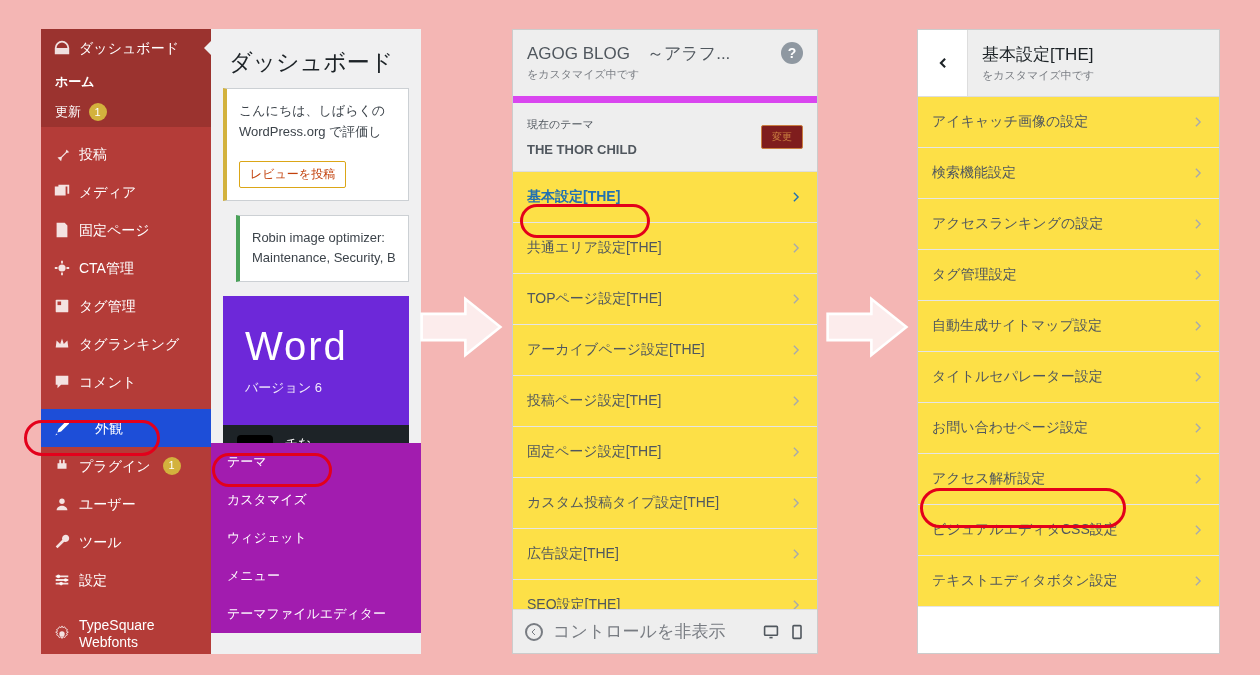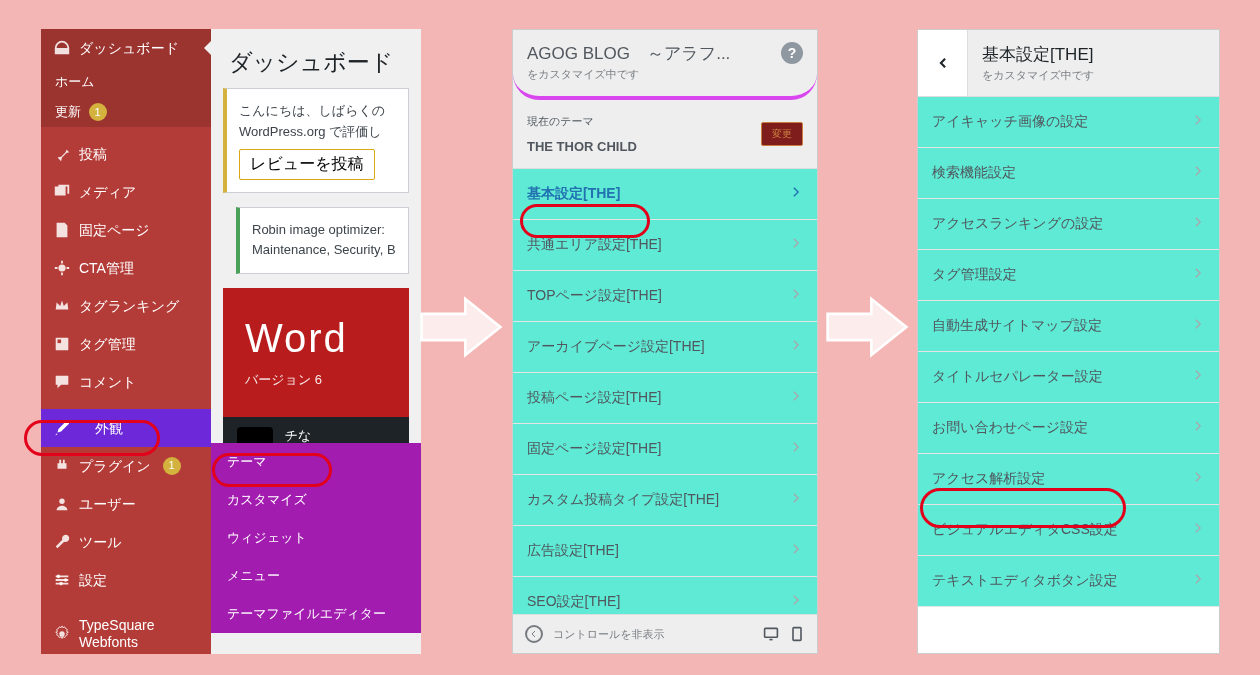--- a/index.html
+++ b/index.html
@@ -13,60 +13,60 @@
   
   .panel1 { position:absolute; left:41px; top:29px; width:380px; height:625px; overflow:hidden; background:#fff; }
   .wp-sidebar { position:absolute; left:0; top:0; width:170px; height:625px; background:#b43c38; color:#fff; font-size:14px; }
   .wp-item { display:flex; align-items:center; gap:8px; padding:10px 12px; cursor:pointer; position:relative; line-height:1.2;}
   .wp-item.dash { background:#9b332f; color:#fff; font-weight:500; }
   .wp-item.dash::after{
     content:""; position:absolute; right:-1px; top:50%; margin-top:-8px;
     border:8px solid transparent; border-right-color:#f0f0f0;
   }
   .wp-sub { padding:6px 12px 6px 14px; font-size:13px; background:#9b332f;}
-  .wp-sub.bold{font-weight:400;}
+  .wp-sub.bold{font-weight:700;}
   .wp-count{display:inline-flex;align-items:center;justify-content:center;min-width:18px;height:18px;border-radius:9px;background:#d3b23d;color:#fff;font-size:11px;margin-left:4px;}
-  .wp-item.active-hover{background:#6d28d9;color:#fff;gap:24px;}
+  .wp-item.active-hover{background:#1d4ed8;color:#fff;gap:24px;}
   .ico{width:18px;height:18px;flex:0 0 18px; fill:currentColor; color:rgba(255,255,255,.85);}
   .wp-item.active-hover .ico{color:#fff;}
 
   
   .wp-flyout{position:absolute;left:170px;top:414px;width:210px;background:#a21caf;color:#fff;}
   .wp-flyout .fo-item{padding:10px 16px;font-size:13px;cursor:pointer;}
 
   
   .wp-content{position:absolute;left:170px;top:0;right:0;bottom:0;background:#f0f0f1;overflow:hidden;}
   .wp-h1{font-size:23px;font-weight:400;color:#1d2327;padding:18px 18px 10px;}
   .wp-box{margin:0 12px 14px;border:1px solid #ccd0d4;border-left:4px solid #d3b23d;background:#fff;padding:12px 12px;font-size:13px;color:#3c434a;line-height:1.6;}
   .wp-box.green{border-left-color:#4aa159;margin-left:25px;}
-  .wp-box button{margin-top:6px;border:1px solid #dba617;background:#fff;color:#000000;padding:4px 10px;font-size:16px;border-radius:2px;cursor:pointer;}
+  .wp-box button{margin-top:18px;border:1px solid #dba617;background:#fff;color:#c2410c;padding:4px 10px;font-size:12px;border-radius:2px;cursor:pointer;}
   .wp-welcome{margin:0 12px;background:#1d2327;color:#fff;padding:0;}
-  .wp-welcome .big{background:#b91c1c;color:#fff;padding:28px 22px;}
+  .wp-welcome .big{background:#6d28d9;color:#fff;padding:28px 22px;}
   .wp-welcome .big h2{font-size:40px;font-weight:400;letter-spacing:2px;}
   .wp-welcome .big .sub{font-size:13px;margin-top:10px;color:#fff;opacity:.9;}
   .wp-welcome .strip{background:#1d2327;color:#fff;font-size:13px;padding:10px 14px 20px;}
 
   
   .panel2{position:absolute;left:512px;top:29px;width:306px;height:625px;background:#eee;border:1px solid #ccc;overflow:hidden;}
-  .cz-header{display:flex;align-items:flex-start;padding:12px 14px 14px;border-bottom:4px solid #d946ef;background:#eee;border-radius:26px;}
+  .cz-header{display:flex;align-items:flex-start;padding:12px 14px 14px;border-bottom:7px solid #d946ef;background:#eee;}
   .cz-header .txt{flex:1;}
   .cz-header .ttl{font-size:17px;color:#50575e;font-weight:500;white-space:nowrap;overflow:hidden;text-overflow:ellipsis;}
   .cz-header .sub{font-size:11px;color:#787c82;margin-top:2px;}
   .cz-help{width:22px;height:22px;border-radius:50%;background:#8f98a1;color:#fff;display:flex;align-items:center;justify-content:center;font-size:14px;font-weight:700;flex:0 0 22px;margin-left:8px;cursor:pointer;}
   .cz-theme{display:flex;align-items:center;justify-content:space-between;padding:14px 14px;border-bottom:1px solid #ddd;}
   .cz-theme .tl{font-size:11px;color:#50575e;}
   .cz-theme .tn{font-size:13px;color:#50575e;font-weight:600;margin-top:10px;}
   .cz-theme .chg{border:1px solid #c97e40;color:#c97e40;background:#7f1d1d;padding:4px 10px;font-size:10px;border-radius:2px;cursor:pointer;}
   .cz-list{ }
-  .cz-row{display:flex;justify-content:space-between;padding:16px 14px;border-bottom:1px solid #e5e5e5;background:#5eead4;font-size:14px;color:#50575e;cursor:pointer;}
+  .cz-row{display:flex;align-items:center;justify-content:space-between;padding:16px 14px;border-bottom:1px solid #e5e5e5;background:#fde047;font-size:14px;color:#50575e;cursor:pointer;}
   .cz-row.hi{color:#2271b1;font-weight:600;}
   .cz-chev{width:14px;height:14px;}
   .cz-chev svg{width:14px;height:14px;fill:none;stroke:#a7aaad;stroke-width:2;}
   .cz-row.hi .cz-chev svg{stroke:#2271b1;}
-  .cz-footer{position:absolute;bottom:0;left:0;right:0;display:flex;align-items:center;padding:10px 12px;gap:10px;background:#eee;border-top:1px solid #ddd;font-size:11px;color:#787c82;}
+  .cz-footer{position:absolute;bottom:0;left:0;right:0;display:flex;align-items:center;padding:10px 12px;gap:10px;background:#eee;border-top:1px solid #ddd;font-size:17px;color:#787c82;}
   .cz-ficon{width:18px;height:18px;border:2px solid #787c82;border-radius:50%;display:flex;align-items:center;justify-content:center;}
   .cz-dicon{width:16px;height:16px;fill:#50575e;}
 
   
   .panel3{position:absolute;left:917px;top:29px;width:303px;height:625px;background:#fff;border:1px solid #ccc;overflow:hidden;}
   .p3-header{display:flex;align-items:center;border-bottom:1px solid #ddd;background:#eee;}
   .p3-back{width:50px;height:66px;display:flex;align-items:center;justify-content:center;border-right:1px solid #ddd;background:#fff;cursor:pointer;}
   .p3-back svg{width:14px;height:14px;stroke:#1d2327;stroke-width:3;fill:none;}
   .p3-header .txt{padding:12px 14px;flex:1;}
   .p3-header .ttl{font-size:17px;color:#1d2327;font-weight:500;}
@@ -124,30 +124,30 @@
     </div>
     <div class="wp-item">
       <svg class="ico" viewBox="0 0 20 20">
           <circle cx="10" cy="10" r="4"></circle>
           <path d="M10 2v3M10 15v3M2 10h3M15 10h3" stroke="currentColor" stroke-width="2"></path>
         </svg>
       <span class="lbl">CTA管理</span>
     </div>
     <div class="wp-item">
       <svg class="ico" viewBox="0 0 20 20">
-          <path d="M3 14l1-8 4 4 2-6 2 6 4-4 1 8z"></path>
-        </svg>
-      <span class="lbl">タグランキング</span>
-    </div>
-    <div class="wp-item">
-      <svg class="ico" viewBox="0 0 20 20">
           <rect x="3" y="3" width="14" height="14" rx="1"></rect>
           <rect x="5" y="5" width="4" height="4" fill="#b43c38"></rect>
         </svg>
       <span class="lbl">タグ管理</span>
+    </div>
+    <div class="wp-item">
+      <svg class="ico" viewBox="0 0 20 20">
+          <path d="M3 14l1-8 4 4 2-6 2 6 4-4 1 8z"></path>
+        </svg>
+      <span class="lbl">タグランキング</span>
     </div>
     <div class="wp-item">
       <svg class="ico" viewBox="0 0 20 20">
           <path d="M3 3h14v10H9l-4 4v-4H3z"></path>
         </svg>
       <span class="lbl">コメント</span>
     </div>
 
     <div style="height:8px"></div>
 

